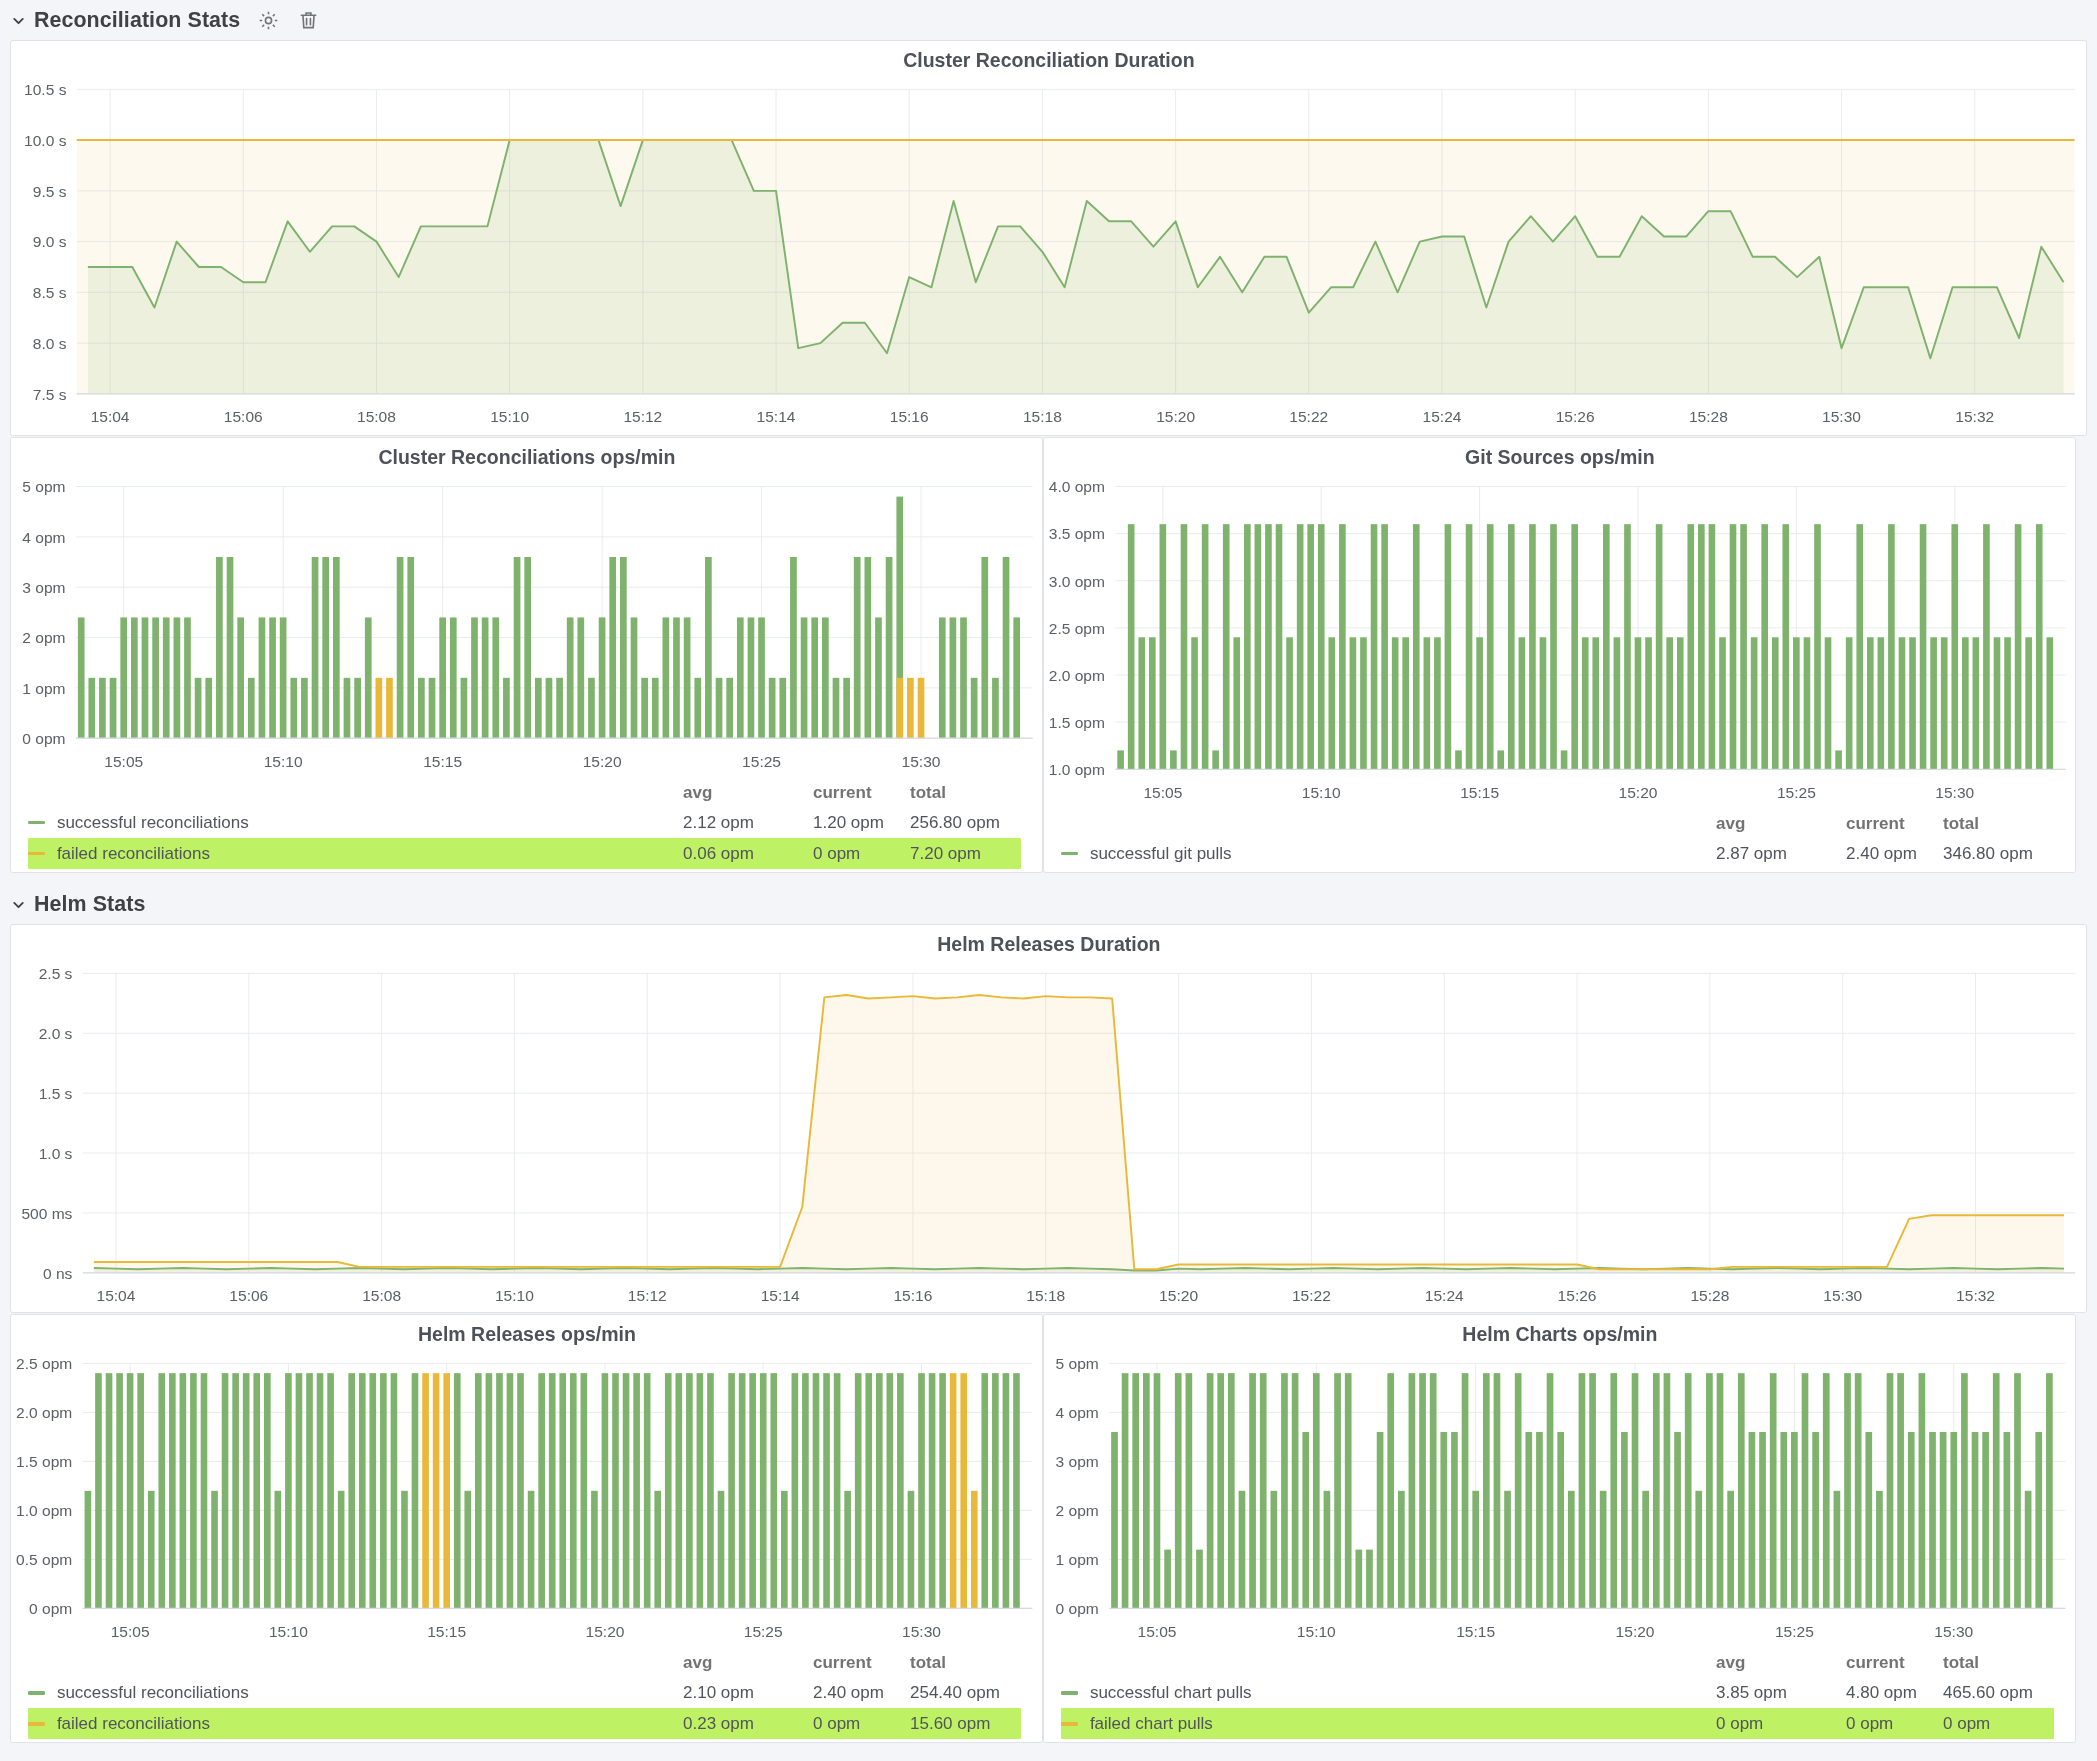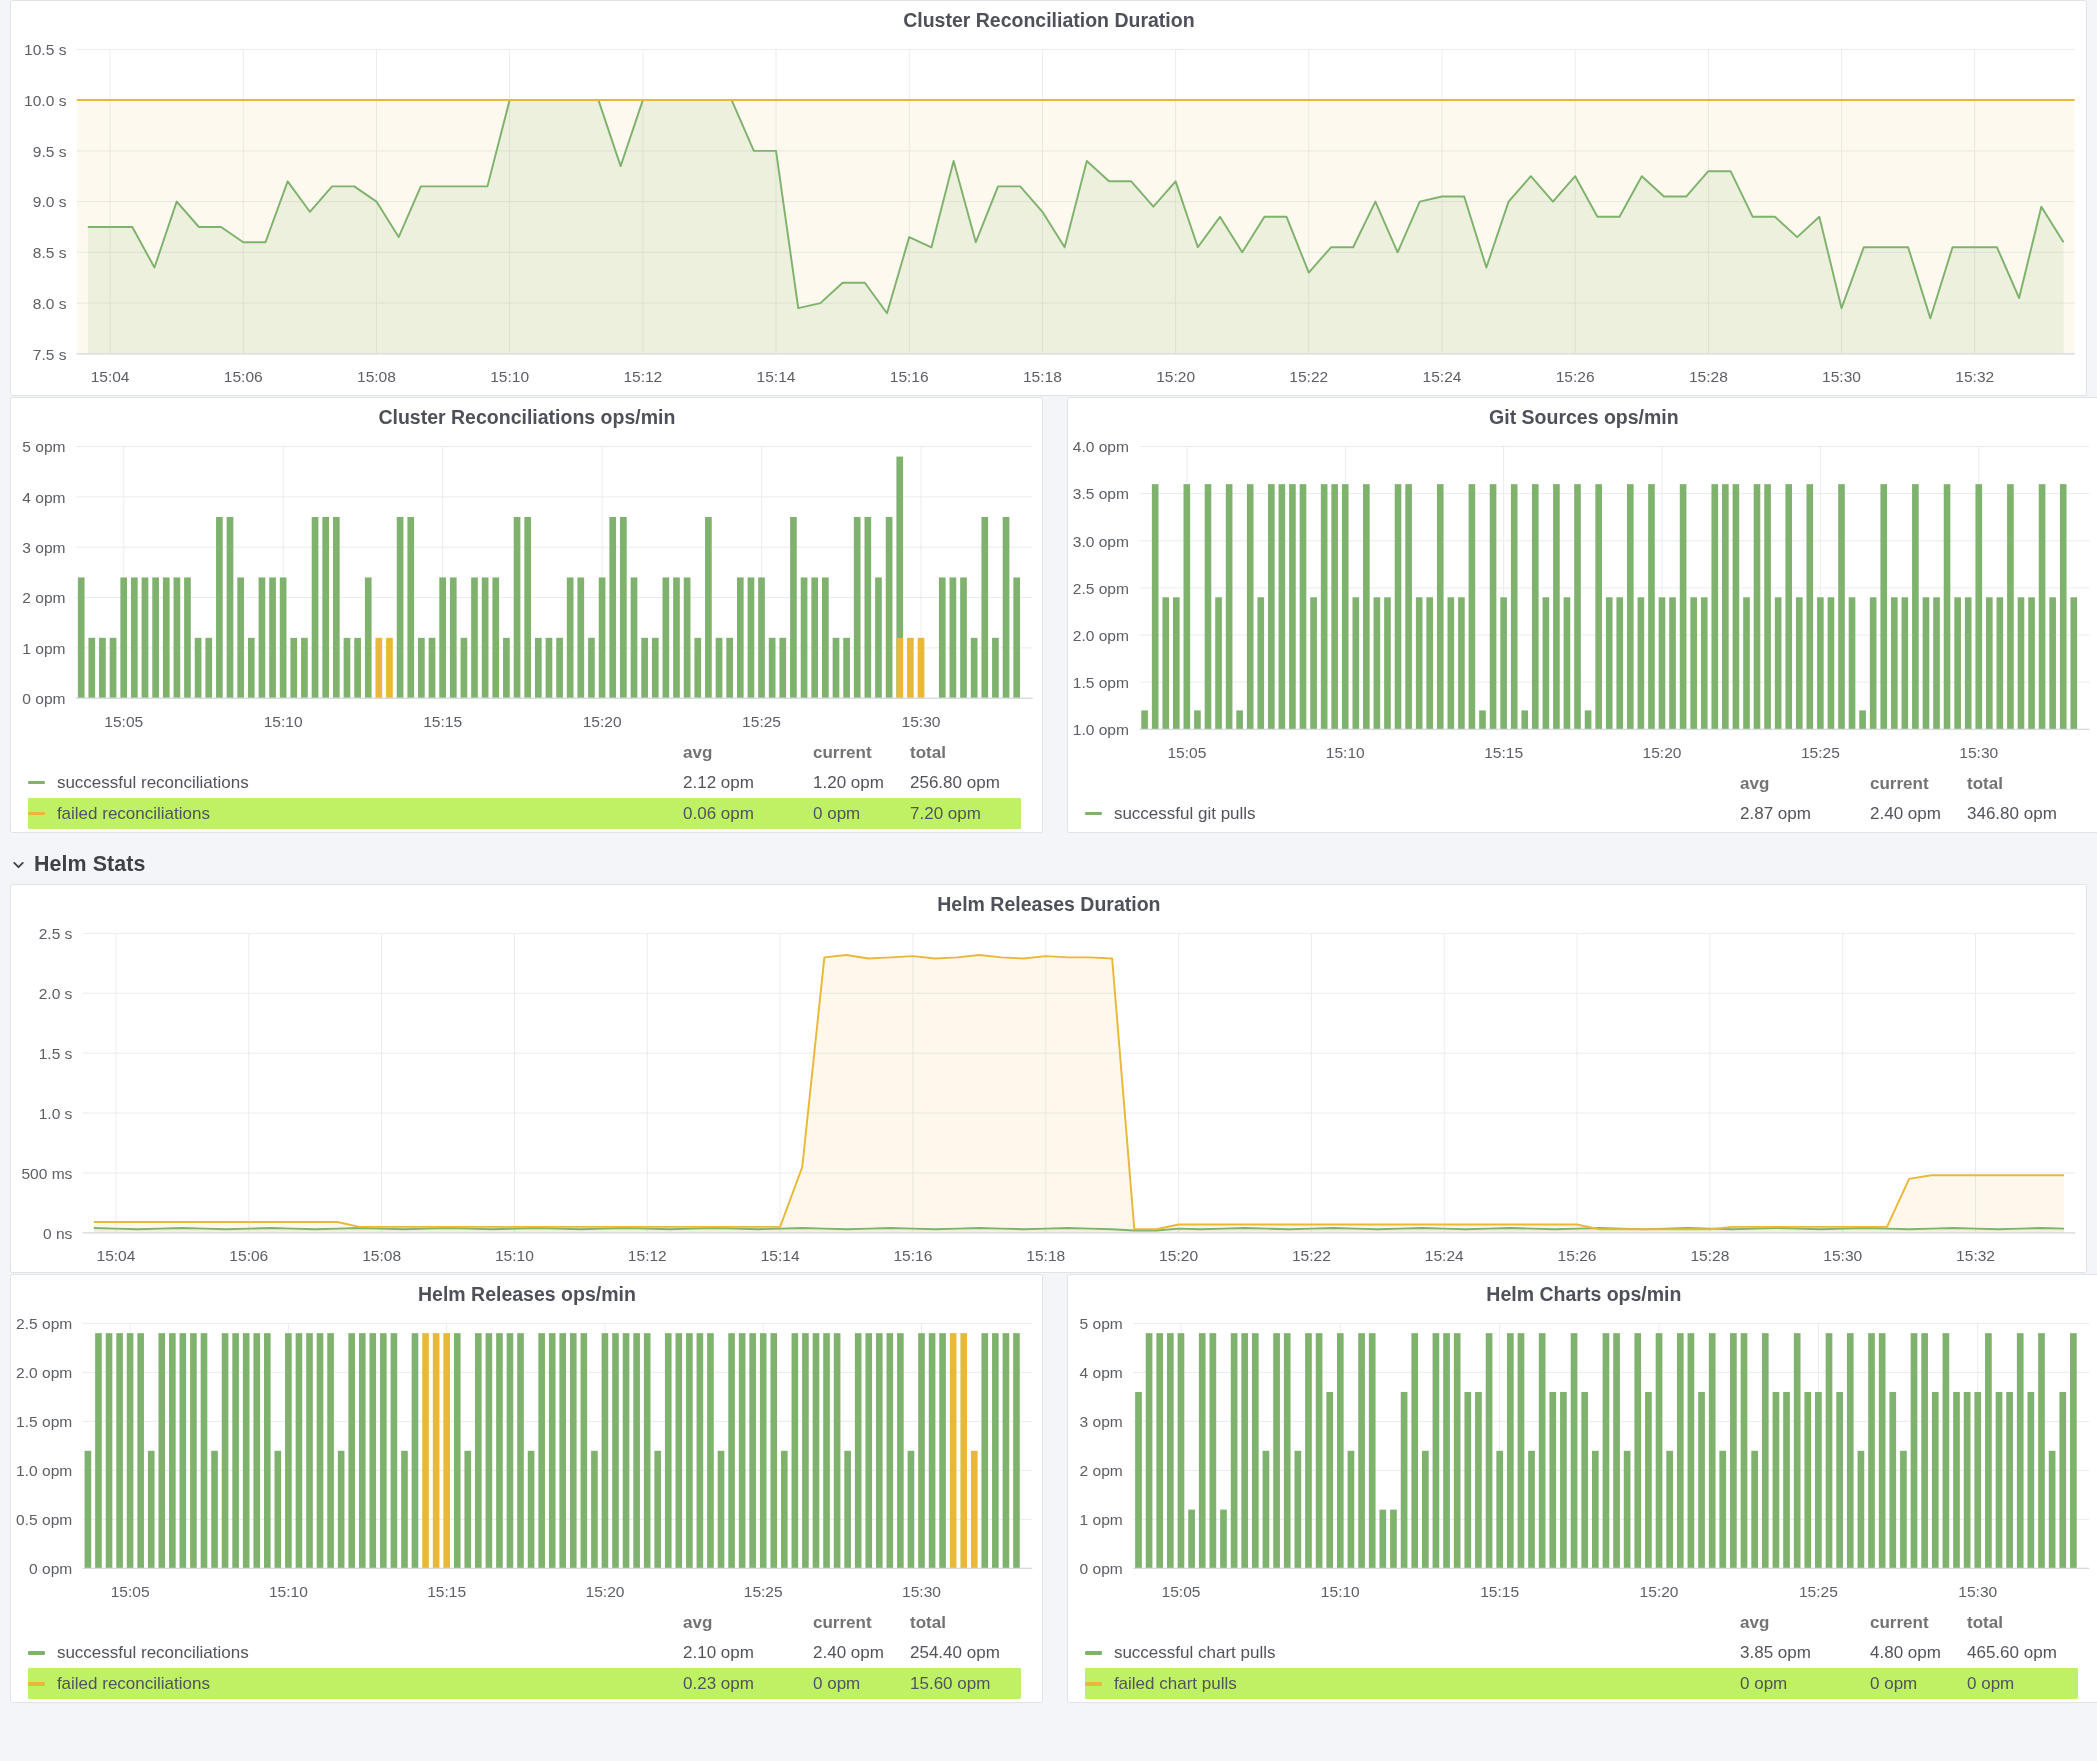--- a/index.html
+++ b/index.html
@@ -12,21 +12,21 @@
   .page{padding:0 10.4px;}
   
   .section-header{display:flex;align-items:center;height:40px;}
   .chev{width:17px;height:17px;color:#41434b;flex:0 0 auto;margin-right:6.5px;}
   .section-title{font-size:21.4px;font-weight:700;color:#3f4147;letter-spacing:0.1px;}
   .icon-btn{width:23px;height:23px;color:#6f747b;margin-left:17px;cursor:pointer;flex:0 0 auto;}
   .icon-btn svg{width:100%;height:100%;}
   
   .panel{background:#ffffff;border:0.6px solid #dfe2e7;border-radius:2.6px;margin-bottom:1px;position:relative;box-sizing:border-box;}
   .panel-full{width:2077px;}
-  .row{display:flex;gap:24px;margin-bottom:10.4px;}
+  .row{display:flex;gap:0;margin-bottom:10.4px;}
   .panel-half{width:1033px;}
   .panel-title{height:38px;display:flex;align-items:center;justify-content:center;
     font-size:19.5px;font-weight:700;color:#4e5159;cursor:pointer;}
   svg.chart{display:block;}
   svg text{font-family:"Liberation Sans", sans-serif;}
   .ytick{font-size:24px;fill:#5c6066;text-anchor:end;}
   .xtick{font-size:24px;fill:#5c6066;text-anchor:middle;}
   .grid{stroke:#e8ebef;stroke-width:1.5;}
   .axisline{stroke:#d7dbe0;stroke-width:2;}
   
@@ -38,20 +38,39 @@
   .zebra{background:#bef264;}
   .mark{width:17px;height:3.2px;border-radius:1.3px;background:#7eb26d;}
   .lname{color:#52545c;cursor:pointer;}
   .lv{text-align:left;color:#52545c;}
 </style>
 </head>
 <body>
 
 <div class="page">
 
+  <div class="section-header">
+    <span class="chev">
+      <svg viewBox="0 0 16 16" fill="none" stroke="currentColor" stroke-width="1.8" stroke-linecap="round" stroke-linejoin="round">
+          <path d="M4 6.5l4 4 4-4"></path>
+        </svg>
+    </span>
+    <span class="section-title">Reconciliation Stats</span>
+    <span class="icon-btn">
+      <svg viewBox="0 0 24 24" fill="none" stroke="currentColor" stroke-width="1.7">
+        <circle cx="12" cy="12" r="3.2"></circle>
+        <path d="M12 2.8v2.6M12 18.6v2.6M2.8 12h2.6M18.6 12h2.6M5.5 5.5l1.9 1.9M16.6 16.6l1.9 1.9M18.5 5.5l-1.9 1.9M7.4 16.6l-1.9 1.9"></path>
+      </svg>
+    </span>
+    <span class="icon-btn">
+      <svg viewBox="0 0 24 24" fill="none" stroke="currentColor" stroke-width="1.7" stroke-linecap="round">
+        <path d="M4.5 6.5h15M9.5 6.5V4.2h5v2.3M6.2 6.5l.9 13h9.8l.9-13M10 10v6.5M14 10v6.5"></path>
+      </svg>
+    </span>
+  </div>
 
   <div class="panel panel-full" style="height:396px;">
     <div class="panel-title">Cluster Reconciliation Duration</div>
     <svg class="chart" width="2075" height="355" viewBox="0 0 3200 548">
         <line class="grid" x1="151.4" y1="16" x2="151.4" y2="486"></line>
         <line class="grid" x1="357.0" y1="16" x2="357.0" y2="486"></line>
         <line class="grid" x1="562.6" y1="16" x2="562.6" y2="486"></line>
         <line class="grid" x1="768.2" y1="16" x2="768.2" y2="486"></line>
         <line class="grid" x1="973.8" y1="16" x2="973.8" y2="486"></line>
         <line class="grid" x1="1179.4" y1="16" x2="1179.4" y2="486"></line>

